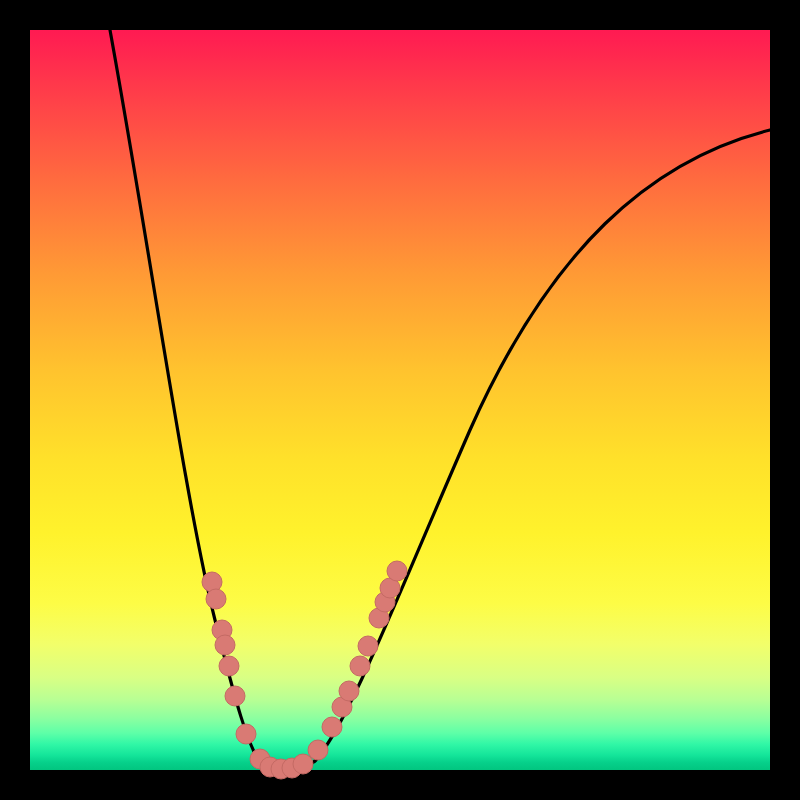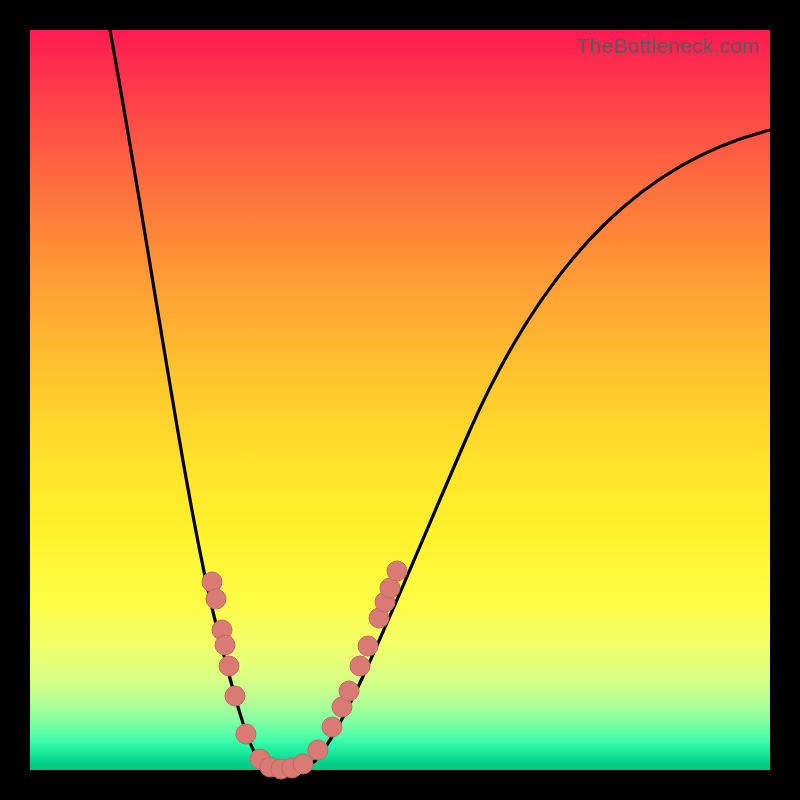--- a/index.html
+++ b/index.html
@@ -62,21 +62,20 @@
     height: 740px;
     overflow: visible;
   }
 </style>
 </head>
 <body>
 
 <div class="frame">
   <div class="plot">
 
-    <div class="watermark">TheBottleneck.com</div>
 
     <svg class="curve" viewBox="0 0 740 740" preserveAspectRatio="none">
       <path fill="none" stroke="#000000" stroke-width="3.2" stroke-linecap="round" d="M 80 0 C 120 220, 155 470, 185 590 C 205 670, 218 718, 232 735 C 236 739, 242 740, 250 740 L 260 740 C 270 740, 278 738, 286 730 C 320 690, 370 560, 440 400 C 520 220, 620 130, 740 100"></path>
       <g id="marker-layer">
           <circle cx="182" cy="552" r="10" fill="#d97a74" stroke="#c46a64" stroke-width="1"></circle>
           <circle cx="186" cy="569" r="10" fill="#d97a74" stroke="#c46a64" stroke-width="1"></circle>
           <circle cx="192" cy="600" r="10" fill="#d97a74" stroke="#c46a64" stroke-width="1"></circle>
           <circle cx="195" cy="615" r="10" fill="#d97a74" stroke="#c46a64" stroke-width="1"></circle>
           <circle cx="199" cy="636" r="10" fill="#d97a74" stroke="#c46a64" stroke-width="1"></circle>
           <circle cx="205" cy="666" r="10" fill="#d97a74" stroke="#c46a64" stroke-width="1"></circle>

